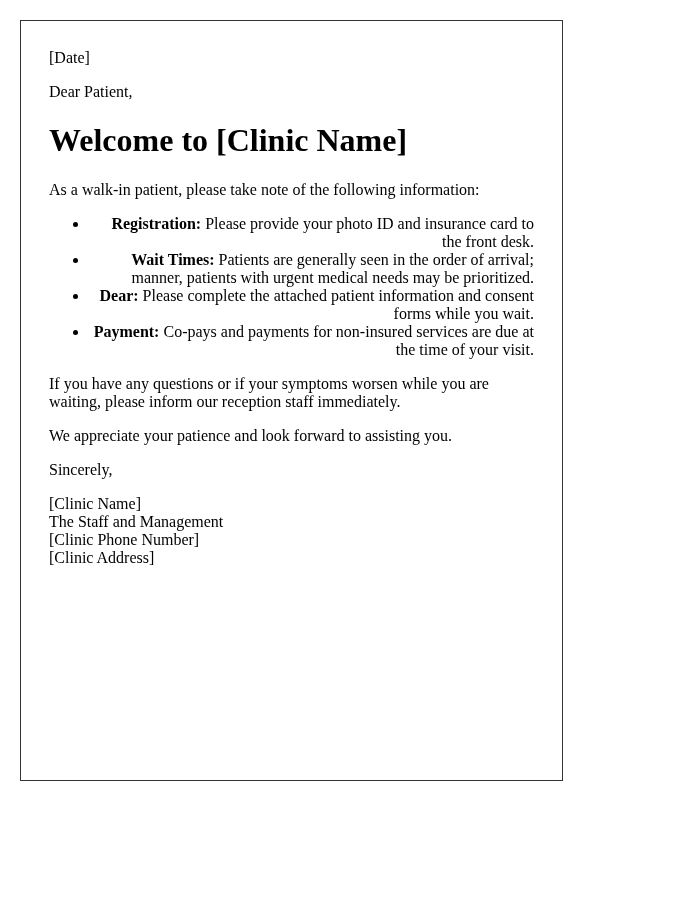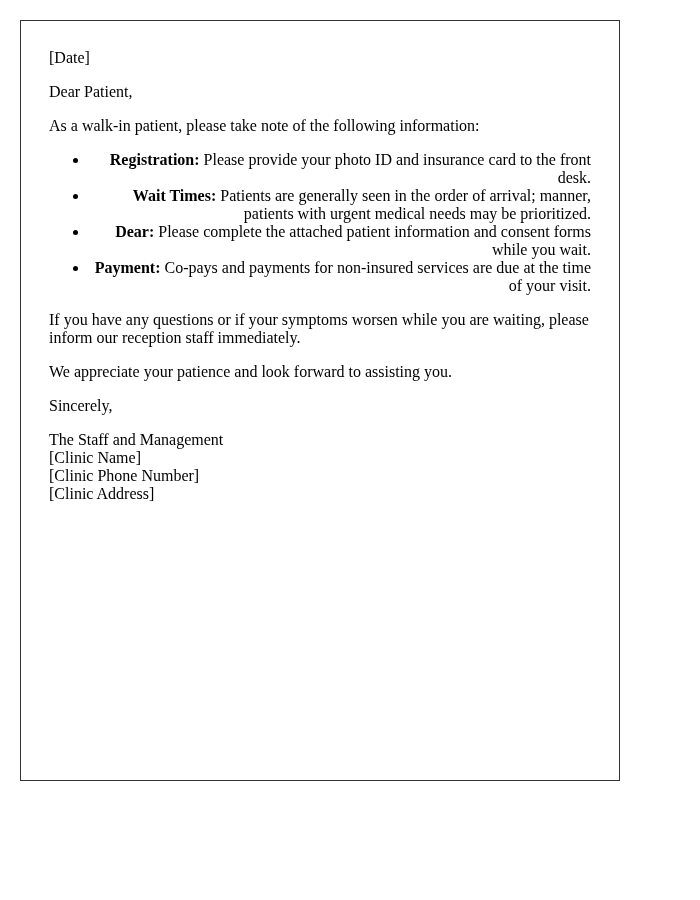--- a/index.html
+++ b/index.html
@@ -11,21 +11,21 @@
       width: 700px;
       height: 900px;
       position: relative;
       font-family: "Liberation Serif", "DejaVu Serif", serif;
       color: #000000;
     }
     .letter {
       position: absolute;
       left: 20px;
       top: 20px;
-      width: 600px;
+      width: 543px;
       height: 761px;
       box-sizing: border-box;
       border: 1px solid #333333;
       padding: 28px 28px 28px 28px;
       font-size: 16px;
       line-height: 18px;
     }
     .letter p {
       margin: 0 0 16px 0;
     }
@@ -45,29 +45,30 @@
       margin: 0;
     }
     .sig-block div { line-height: 18px; }
   </style>
 </head>
 <body>
 
 <div class="letter">
   <p class="date-line">[Date]</p>
   <p>Dear Patient,</p>
+  <h1 class="title">Welcome to [Clinic Name]</h1>
   <p>As a walk-in patient, please take note of the following information:</p>
   <ul class="info-list">
     <li><strong>Registration:</strong><span> Please provide your photo ID and insurance card to the front desk.</span></li>
     <li><strong>Wait Times:</strong><span> Patients are generally seen in the order of arrival; manner, patients with urgent medical needs may be prioritized.</span></li>
     <li><strong>Dear:</strong><span> Please complete the attached patient information and consent forms while you wait.</span></li>
     <li><strong>Payment:</strong><span> Co-pays and payments for non-insured services are due at the time of your visit.</span></li>
   </ul>
   <p>If you have any questions or if your symptoms worsen while you are waiting, please inform our reception staff immediately.</p>
   <p>We appreciate your patience and look forward to assisting you.</p>
   <p>Sincerely,</p>
   <div class="sig-block">
+    <div>[Clinic Name]</div>
     <div>The Staff and Management</div>
-    <div>[Clinic Name]</div>
     <div>[Clinic Phone Number]</div>
     <div>[Clinic Address]</div>
   </div>
 </div>
 
 </body></html>

